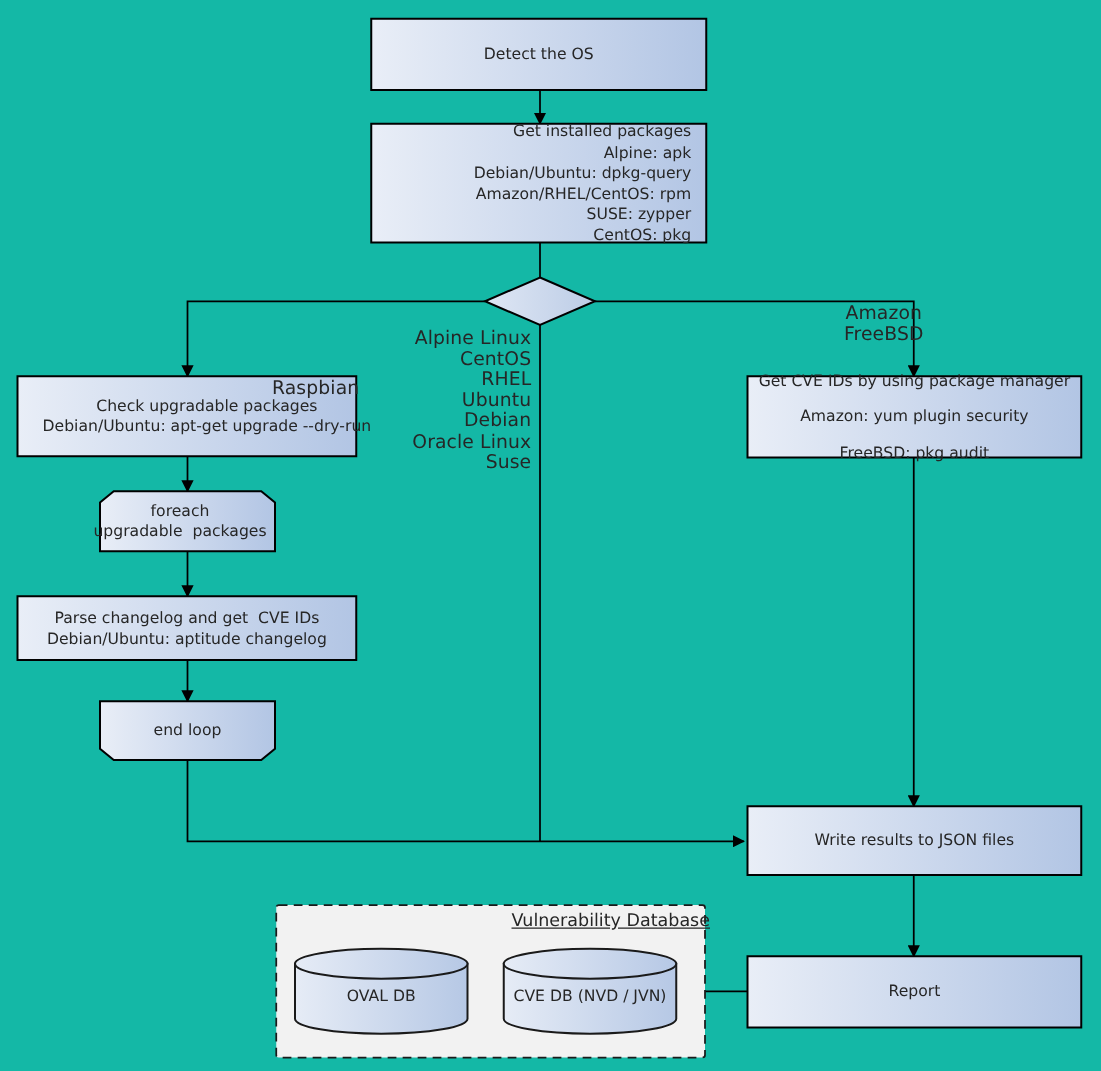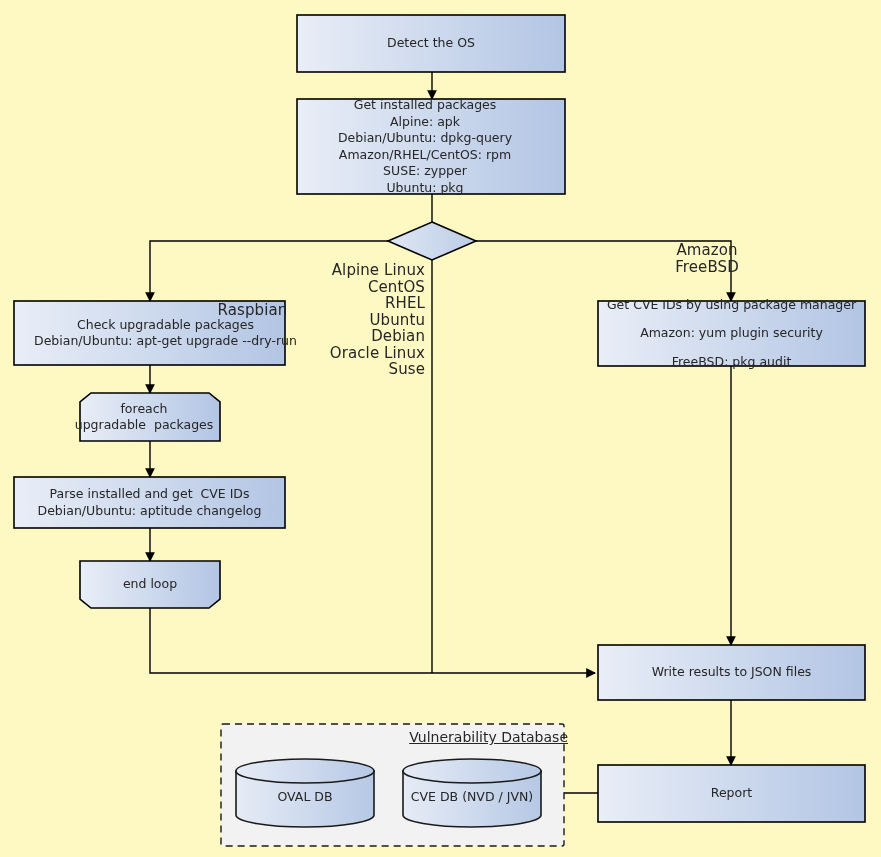--- a/index.html
+++ b/index.html
@@ -8,21 +8,21 @@
     background: #ffffff;
   }
   body {
     font-family: "DejaVu Sans", sans-serif;
     color: #262626;
   }
   #canvas {
     position: relative;
     width: 881px;
     height: 857px;
-    background: #fef9c3;
+    background: #14b8a6;
     overflow: hidden;
   }
   svg.layer {
     position: absolute;
     left: 0;
     top: 0;
     width: 881px;
     height: 857px;
   }
   .lbl {
@@ -40,21 +40,21 @@
     display: flex;
     align-items: center;
     justify-content: center;
     flex-direction: column;
     font-size: 12.5px;
     line-height: 16.5px;
     white-space: pre;
     color: #262626;
     pointer-events: none;
   }
-  .boxtext.right-al { align-items: center; }
+  .boxtext.right-al { align-items: flex-end; }
   .grouptitle {
     position: absolute;
     font-size: 14px;
     color: #262626;
     white-space: pre;
     text-align: right;
     text-decoration: underline;
   }
 </style>
 </head>
@@ -142,21 +142,21 @@
   </svg>
 
   <div class="boxtext" style="left:297px; top:15px; width:268px; height:57px;">Detect the OS</div>
 
   <div class="boxtext right-al" style="left:297px; top:99px; width:256px; height:95px;">
     <span>Get installed packages</span>
     <span>Alpine: apk</span>
     <span>Debian/Ubuntu: dpkg-query</span>
     <span>Amazon/RHEL/CentOS: rpm</span>
     <span>SUSE: zypper</span>
-    <span>Ubuntu: pkg</span>
+    <span>CentOS: pkg</span>
   </div>
 
   <div class="lbl ctr" style="left:150px; top:260px; width:205px;margin-top:42px;">Raspbian</div>
 
   <div class="lbl rgt" style="left:300px; top:262px; width:125px;">Alpine Linux
 CentOS
 RHEL
 Ubuntu
 Debian
 Oracle Linux
@@ -169,21 +169,21 @@
     <span>Check upgradable packages</span>
     <span>Debian/Ubuntu: apt-get upgrade --dry-run</span>
   </div>
 
   <div class="boxtext" style="left:80px; top:393px; width:128px; height:48px;">
     <span>foreach</span>
     <span>upgradable  packages</span>
   </div>
 
   <div class="boxtext" style="left:14px; top:477px; width:271px; height:51px;">
-    <span>Parse installed and get  CVE IDs</span>
+    <span>Parse changelog and get  CVE IDs</span>
     <span>Debian/Ubuntu: aptitude changelog</span>
   </div>
 
   <div class="boxtext" style="left:80px; top:561px; width:140px; height:47px;">end loop</div>
 
   <div class="boxtext" style="left:598px; top:301px; width:267px; height:65px;gap:12px;">
     <span>Get CVE IDs by using package manager</span>
     <span>Amazon: yum plugin security</span>
     <span>FreeBSD: pkg audit</span>
   </div>

